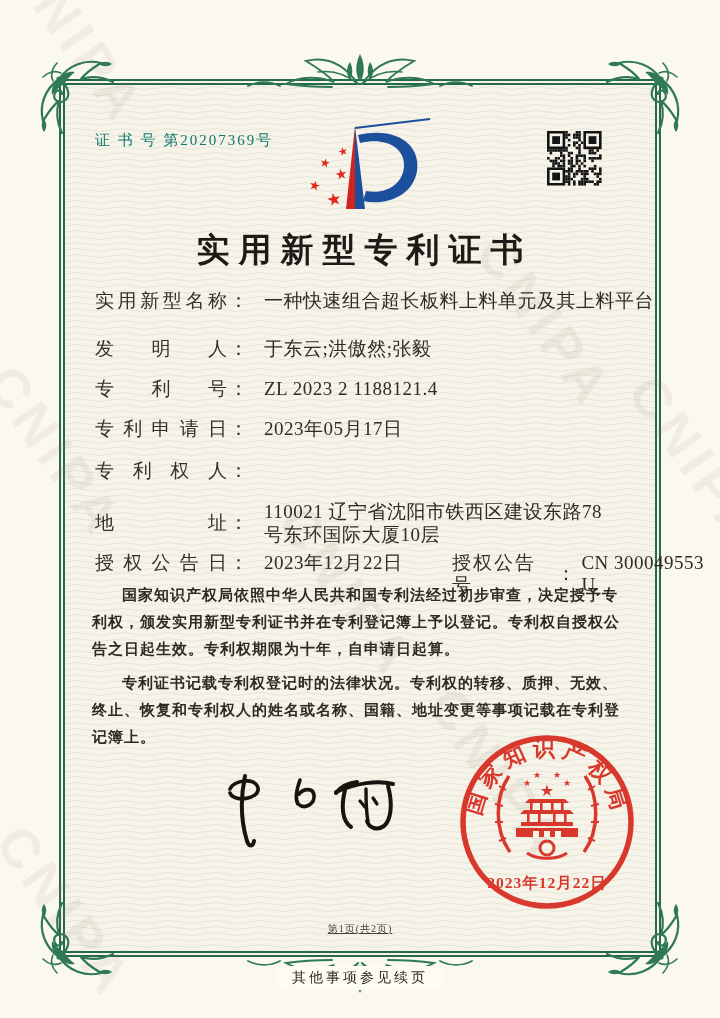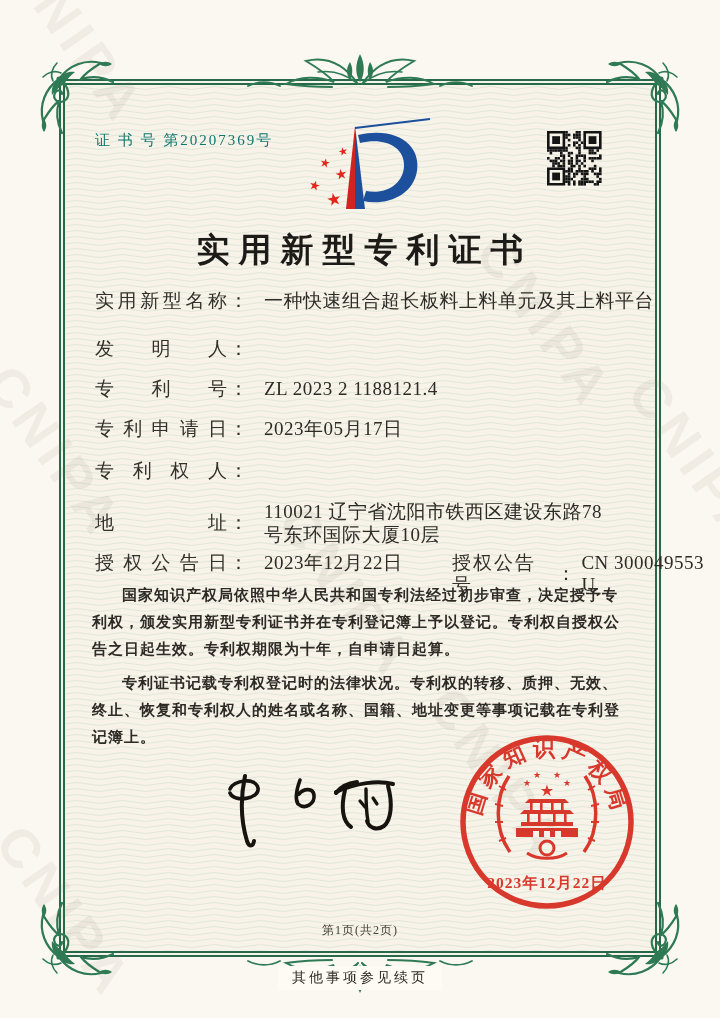--- a/index.html
+++ b/index.html
@@ -21,22 +21,22 @@
   .row{position:absolute;left:95px;display:flex;align-items:center;font-size:19px;line-height:22px;}
   .lab{display:inline-block;width:132px;text-align:justify;text-align-last:justify;color:#33302a;}
   .lab2{display:inline-block;letter-spacing:2px;color:#33302a;}
   .colon{margin-left:2px;}
   .val{margin-left:16px;letter-spacing:.5px;color:#2e2b26;}
   .val.addr{width:356px;line-height:23px;}
   .paras{position:absolute;left:92px;top:582px;width:536px;}
   .paras p{margin:0 0 7px 0;font-size:15px;line-height:27px;letter-spacing:1px;text-indent:2em;color:#2e2a25;font-weight:bold;}
   .director{position:absolute;left:96px;top:799px;font-family:"Liberation Sans","DejaVu Sans",sans-serif;
             font-size:17px;letter-spacing:3px;color:#232019;line-height:33px;}
-  .pageind{position:absolute;left:0;right:0;top:922px;text-align:center;font-size:12px;
-           letter-spacing:1px;color:#45413a;}
+  .pageind{position:absolute;left:0;right:0;top:922px;text-align:center;font-size:10px;
+           letter-spacing:1px;color:#45413a;text-decoration:underline;}
   .footnote{position:absolute;left:50%;transform:translateX(-50%);top:966px;font-size:14px;
             letter-spacing:3px;color:#2e2a25;background:#fdfbf4;padding:3px 14px;z-index:4;text-align:center;}
   
   .overlay{position:absolute;left:0;top:0;width:720px;height:1018px;z-index:3;pointer-events:none;}
   .seal-g{mix-blend-mode:multiply;opacity:.92;}
 </style>
 </head>
 <body>
 
 <div class="page">
@@ -64,20 +64,21 @@
     <div class="title">实用新型专利证书</div>
 
     <div class="row" style="top:290px">
       <span class="lab">实用新型名称</span>
         <span class="colon">：</span>
       <span class="val">一种快速组合超长板料上料单元及其上料平台</span>
     </div>
     <div class="row" style="top:338px">
       <span class="lab">发明人</span>
         <span class="colon">：</span>
+      <span class="val">于东云;洪傲然;张毅</span>
     </div>
     <div class="row" style="top:378px">
       <span class="lab">专利号</span>
         <span class="colon">：</span>
       <span class="val">ZL 2023 2 1188121.4</span>
     </div>
     <div class="row" style="top:418px">
       <span class="lab">专利申请日</span>
         <span class="colon">：</span>
       <span class="val">2023年05月17日</span>

